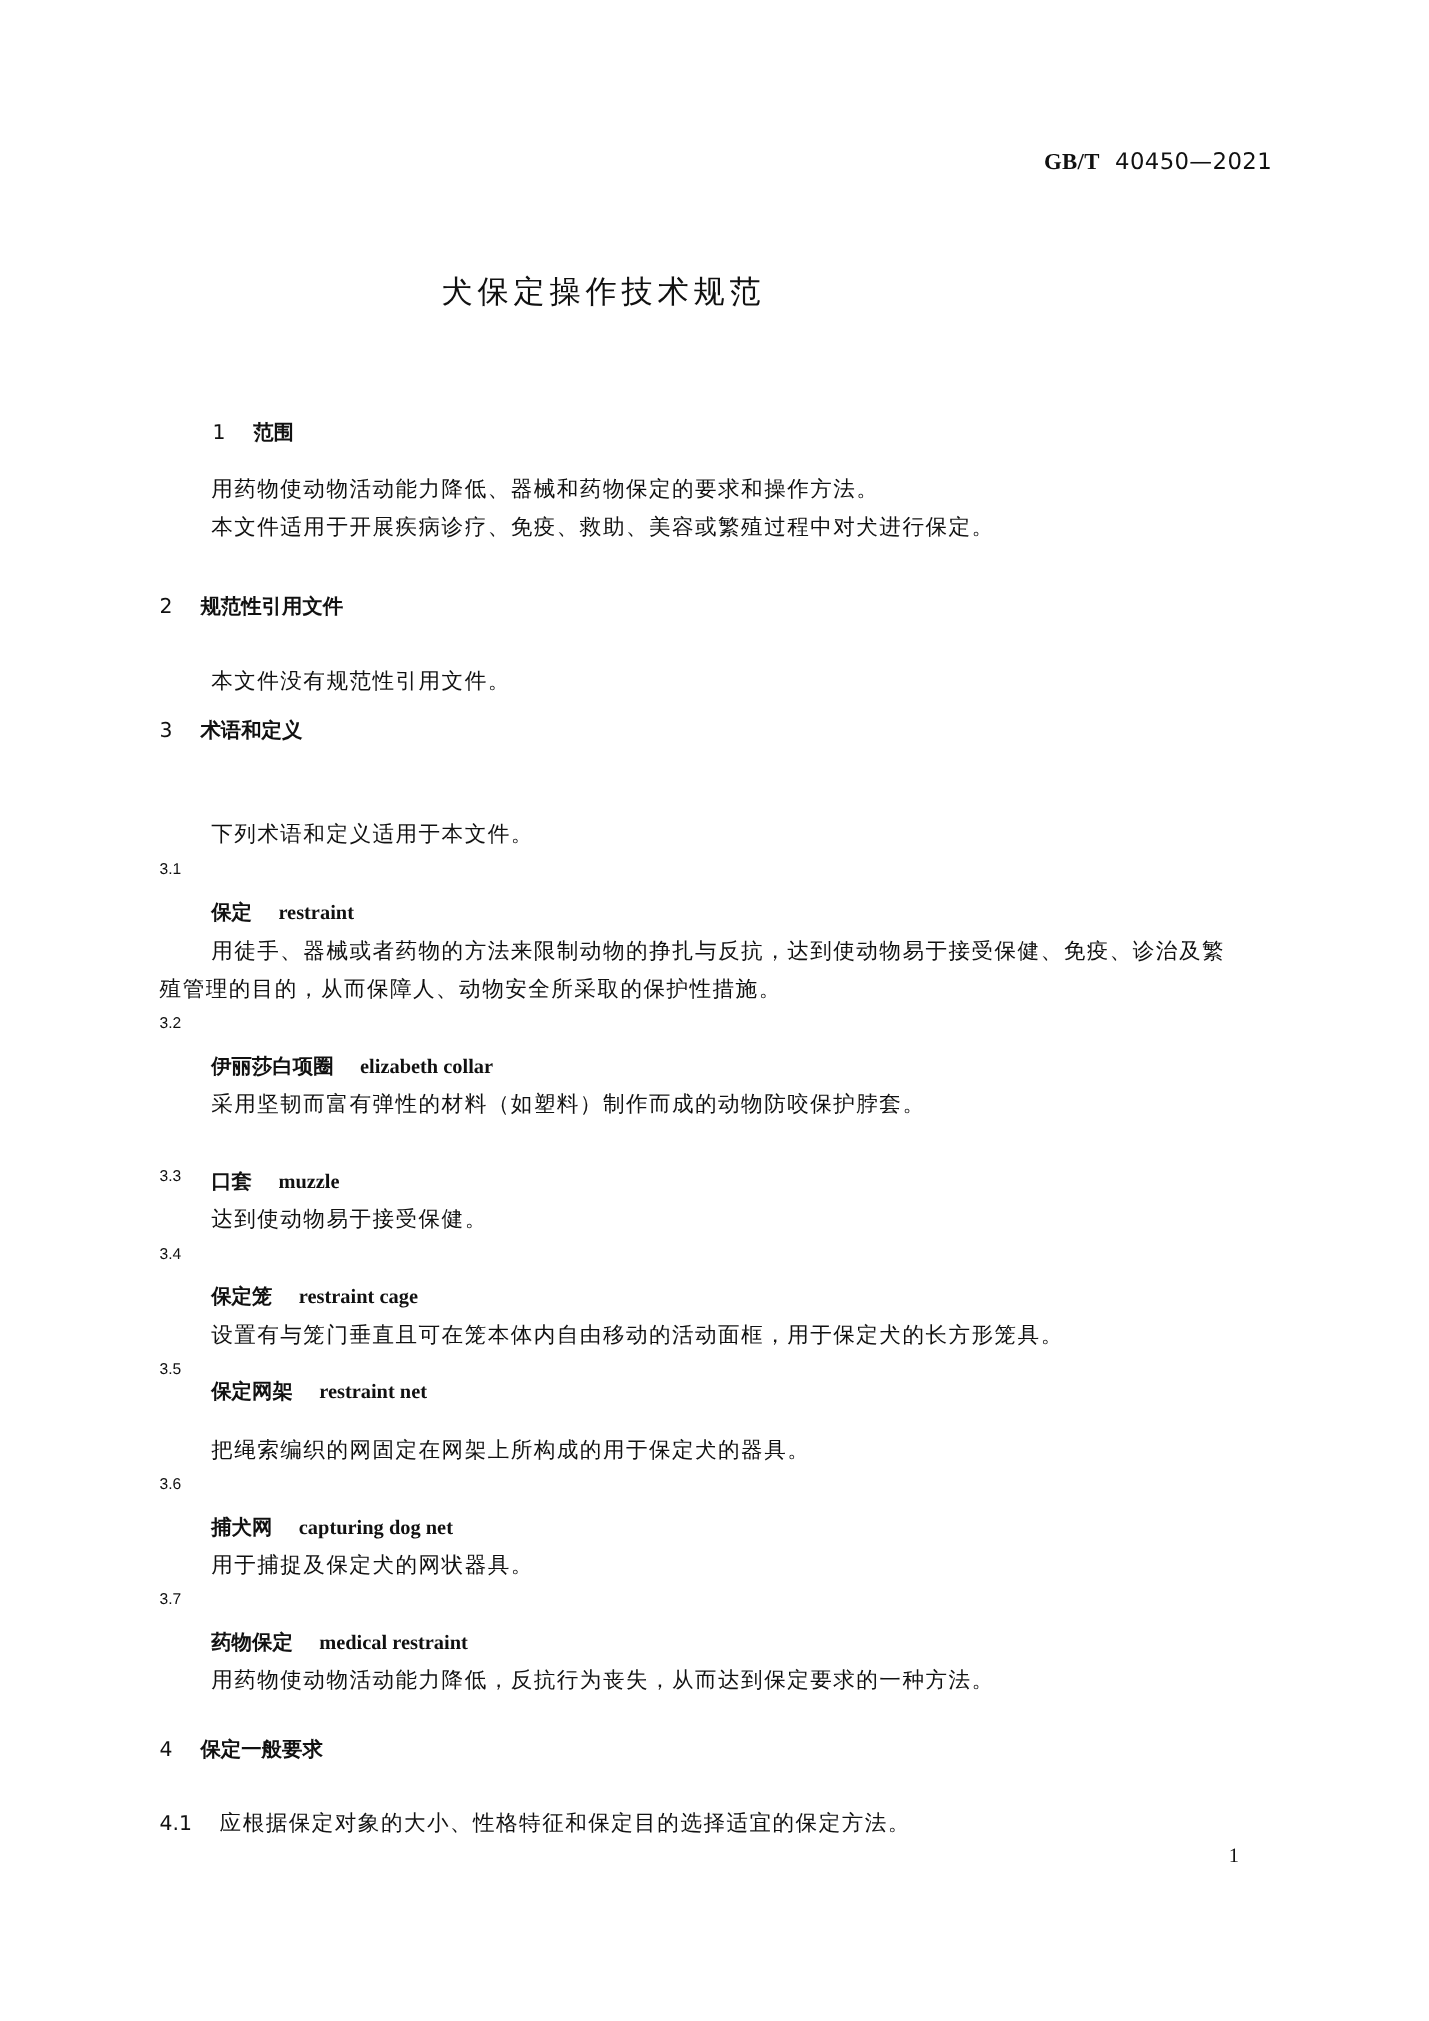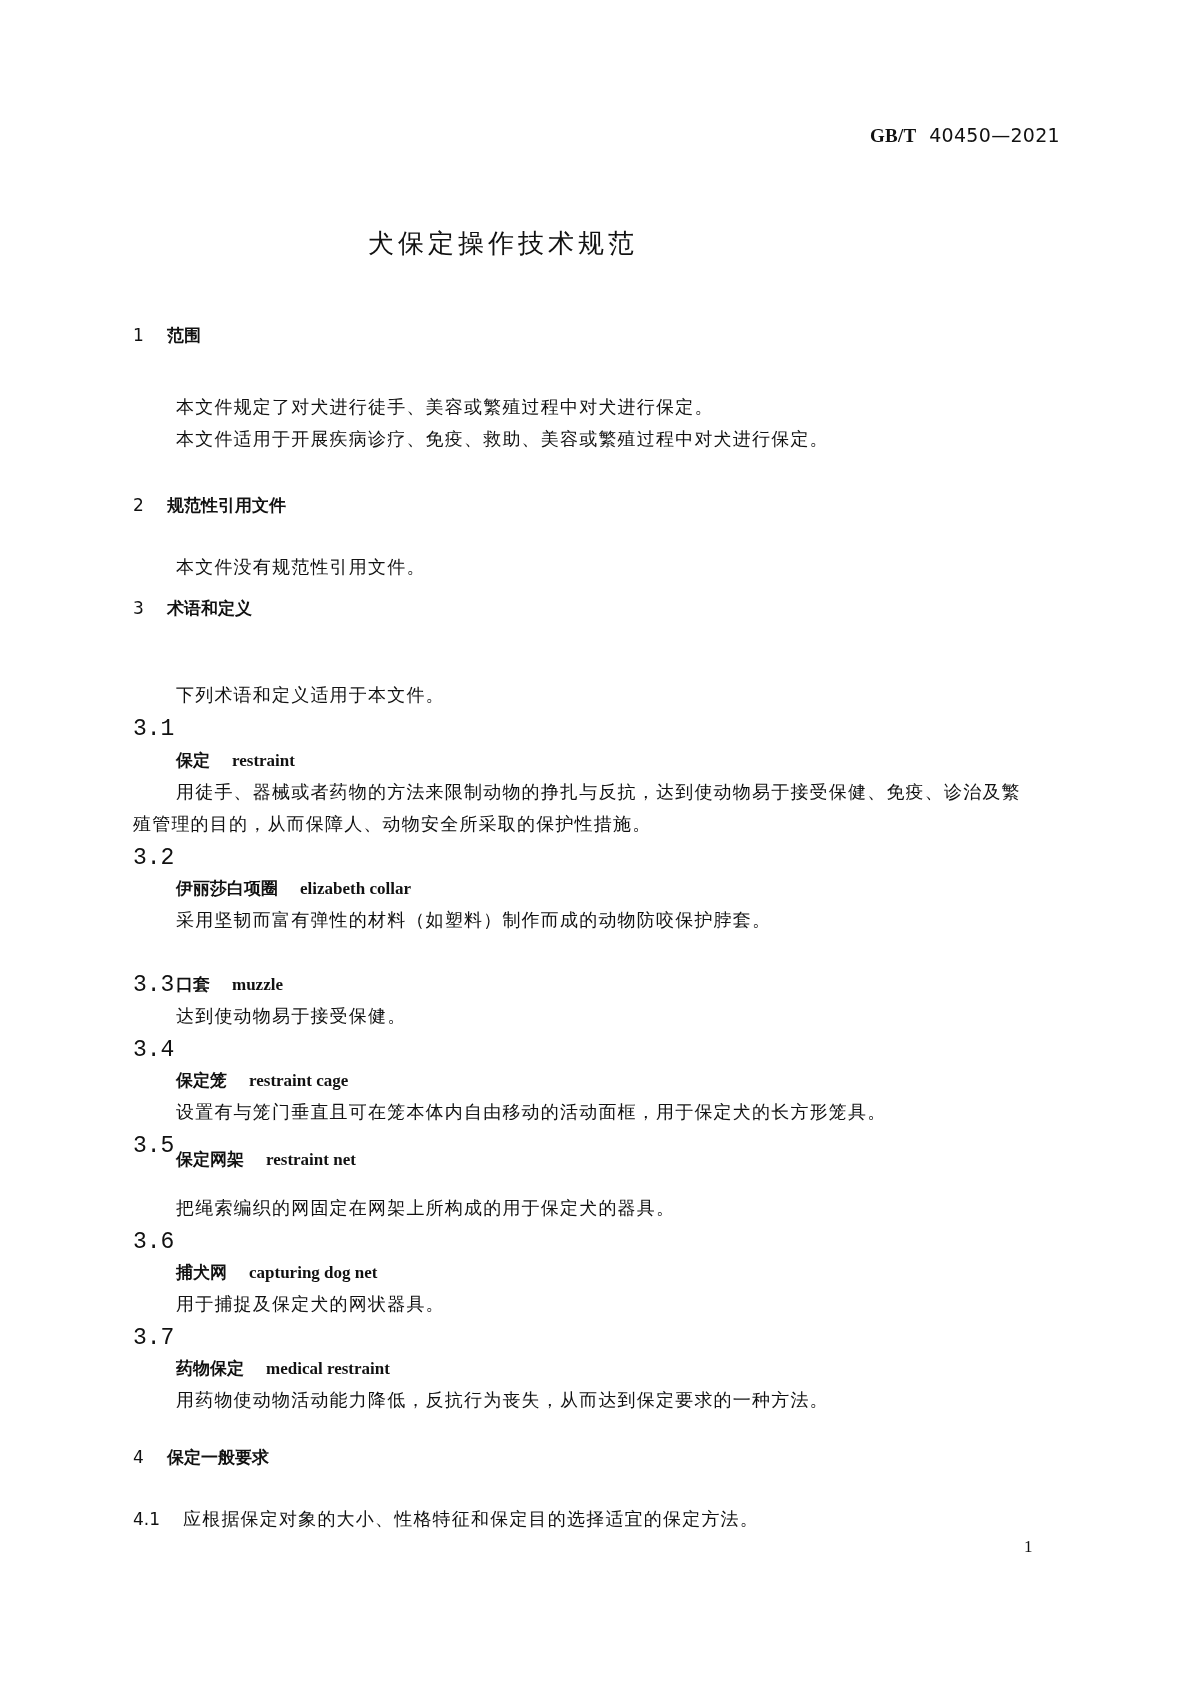--- a/index.html
+++ b/index.html
@@ -8,41 +8,41 @@
   .abs { position: absolute; white-space: nowrap; }
   .std-code { top: 124px; right: 131px; font-size: 19px; letter-spacing: 0.3px; }
   .std-code .gbt { font-family: "Liberation Serif", serif; font-weight: bold; }
   .std-code .num { font-family: "DejaVu Sans", sans-serif; }
   .title { top: 226px; left: 0; width: 1006px; text-align: center; font-size: 26px;
            font-family: Liberation Mono, monospace; letter-spacing: 4px; }
   .h1 { left: 133px; font-size: 17px; font-family: "DejaVu Sans", sans-serif; font-weight: bold; }
   .h1 .n { display: inline-block; width: 34px; font-weight: normal; }
   .para { left: 176px; font-size: 18px; letter-spacing: 1.2px; }
   .para-wide { left: 133px; font-size: 18px; letter-spacing: 1.2px; }
-  .termno { left: 133px; font-size: 23px; font-family: Liberation Mono, monospace; }
+  .termno { left: 133px; font-size: 13px; font-family: Liberation Sans, sans-serif; }
   .term { left: 176px; font-size: 17px; font-weight: bold; }
   .term .en { font-family: "Liberation Serif", serif; margin-left: 22px; }
   .item41 { left: 133px; font-size: 18px; letter-spacing: 1.2px; }
   .item41 .n { font-family: "DejaVu Sans", sans-serif; font-size: 17px; display:inline-block; width: 50px; letter-spacing: 0; }
   .pageno { top: 1537px; left: 1024px; font-size: 17px; font-family: "Liberation Serif", serif; }
 </style>
 </head>
 <body>
 
 <div class="abs std-code">
   <span class="gbt">GB/T</span>&nbsp;
   <span class="num">40450—2021</span>
 </div>
 
 <div class="abs title">犬保定操作技术规范</div>
 
-<div class="abs h1" style="top:324px;">
+<div class="abs h1" style="top:349px;margin-left:44px;">
   <span class="n">1</span><span>范围</span>
 </div>
-<div class="abs para" style="top:395px;">本文件规定了对犬进行徒手、美容或繁殖过程中对犬进行保定。</div>
+<div class="abs para" style="top:395px;">用药物使动物活动能力降低、器械和药物保定的要求和操作方法。</div>
 <div class="abs para" style="top:427px;">本文件适用于开展疾病诊疗、免疫、救助、美容或繁殖过程中对犬进行保定。</div>
 
 <div class="abs h1" style="top:494px;">
   <span class="n">2</span><span>规范性引用文件</span>
 </div>
 <div class="abs para" style="top:555px;">本文件没有规范性引用文件。</div>
 
 <div class="abs h1" style="top:597px;">
   <span class="n">3</span><span>术语和定义</span>
 </div>

